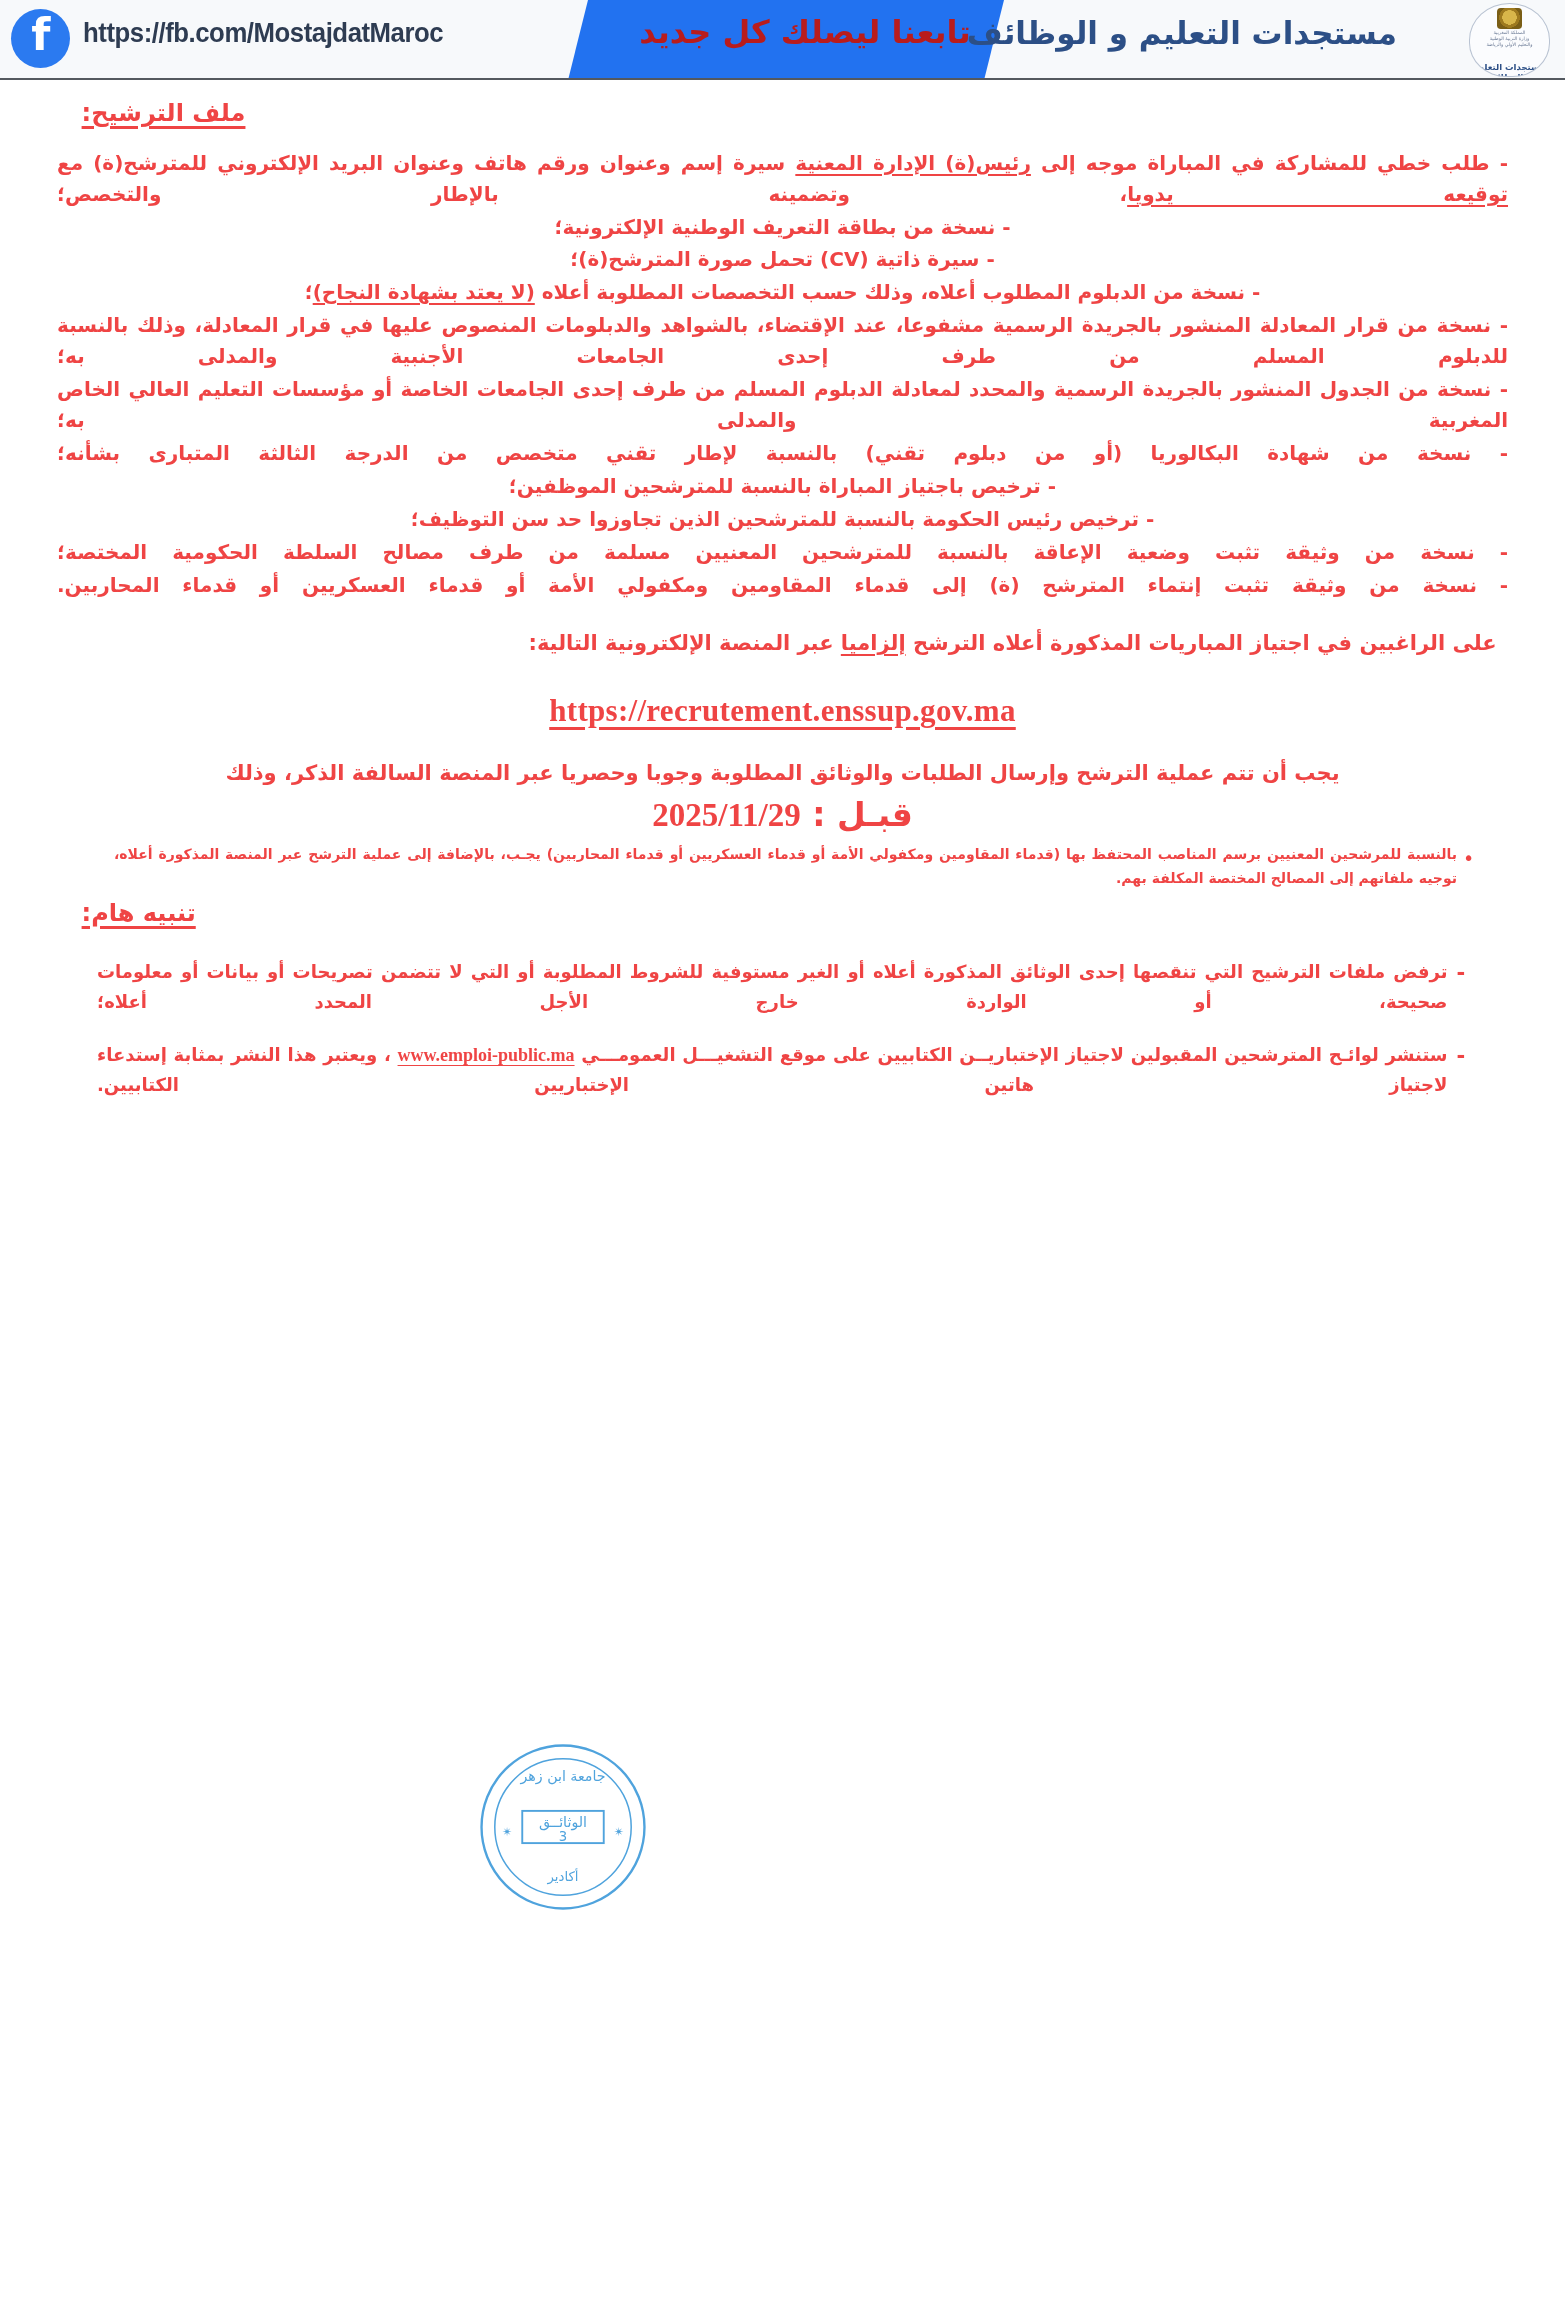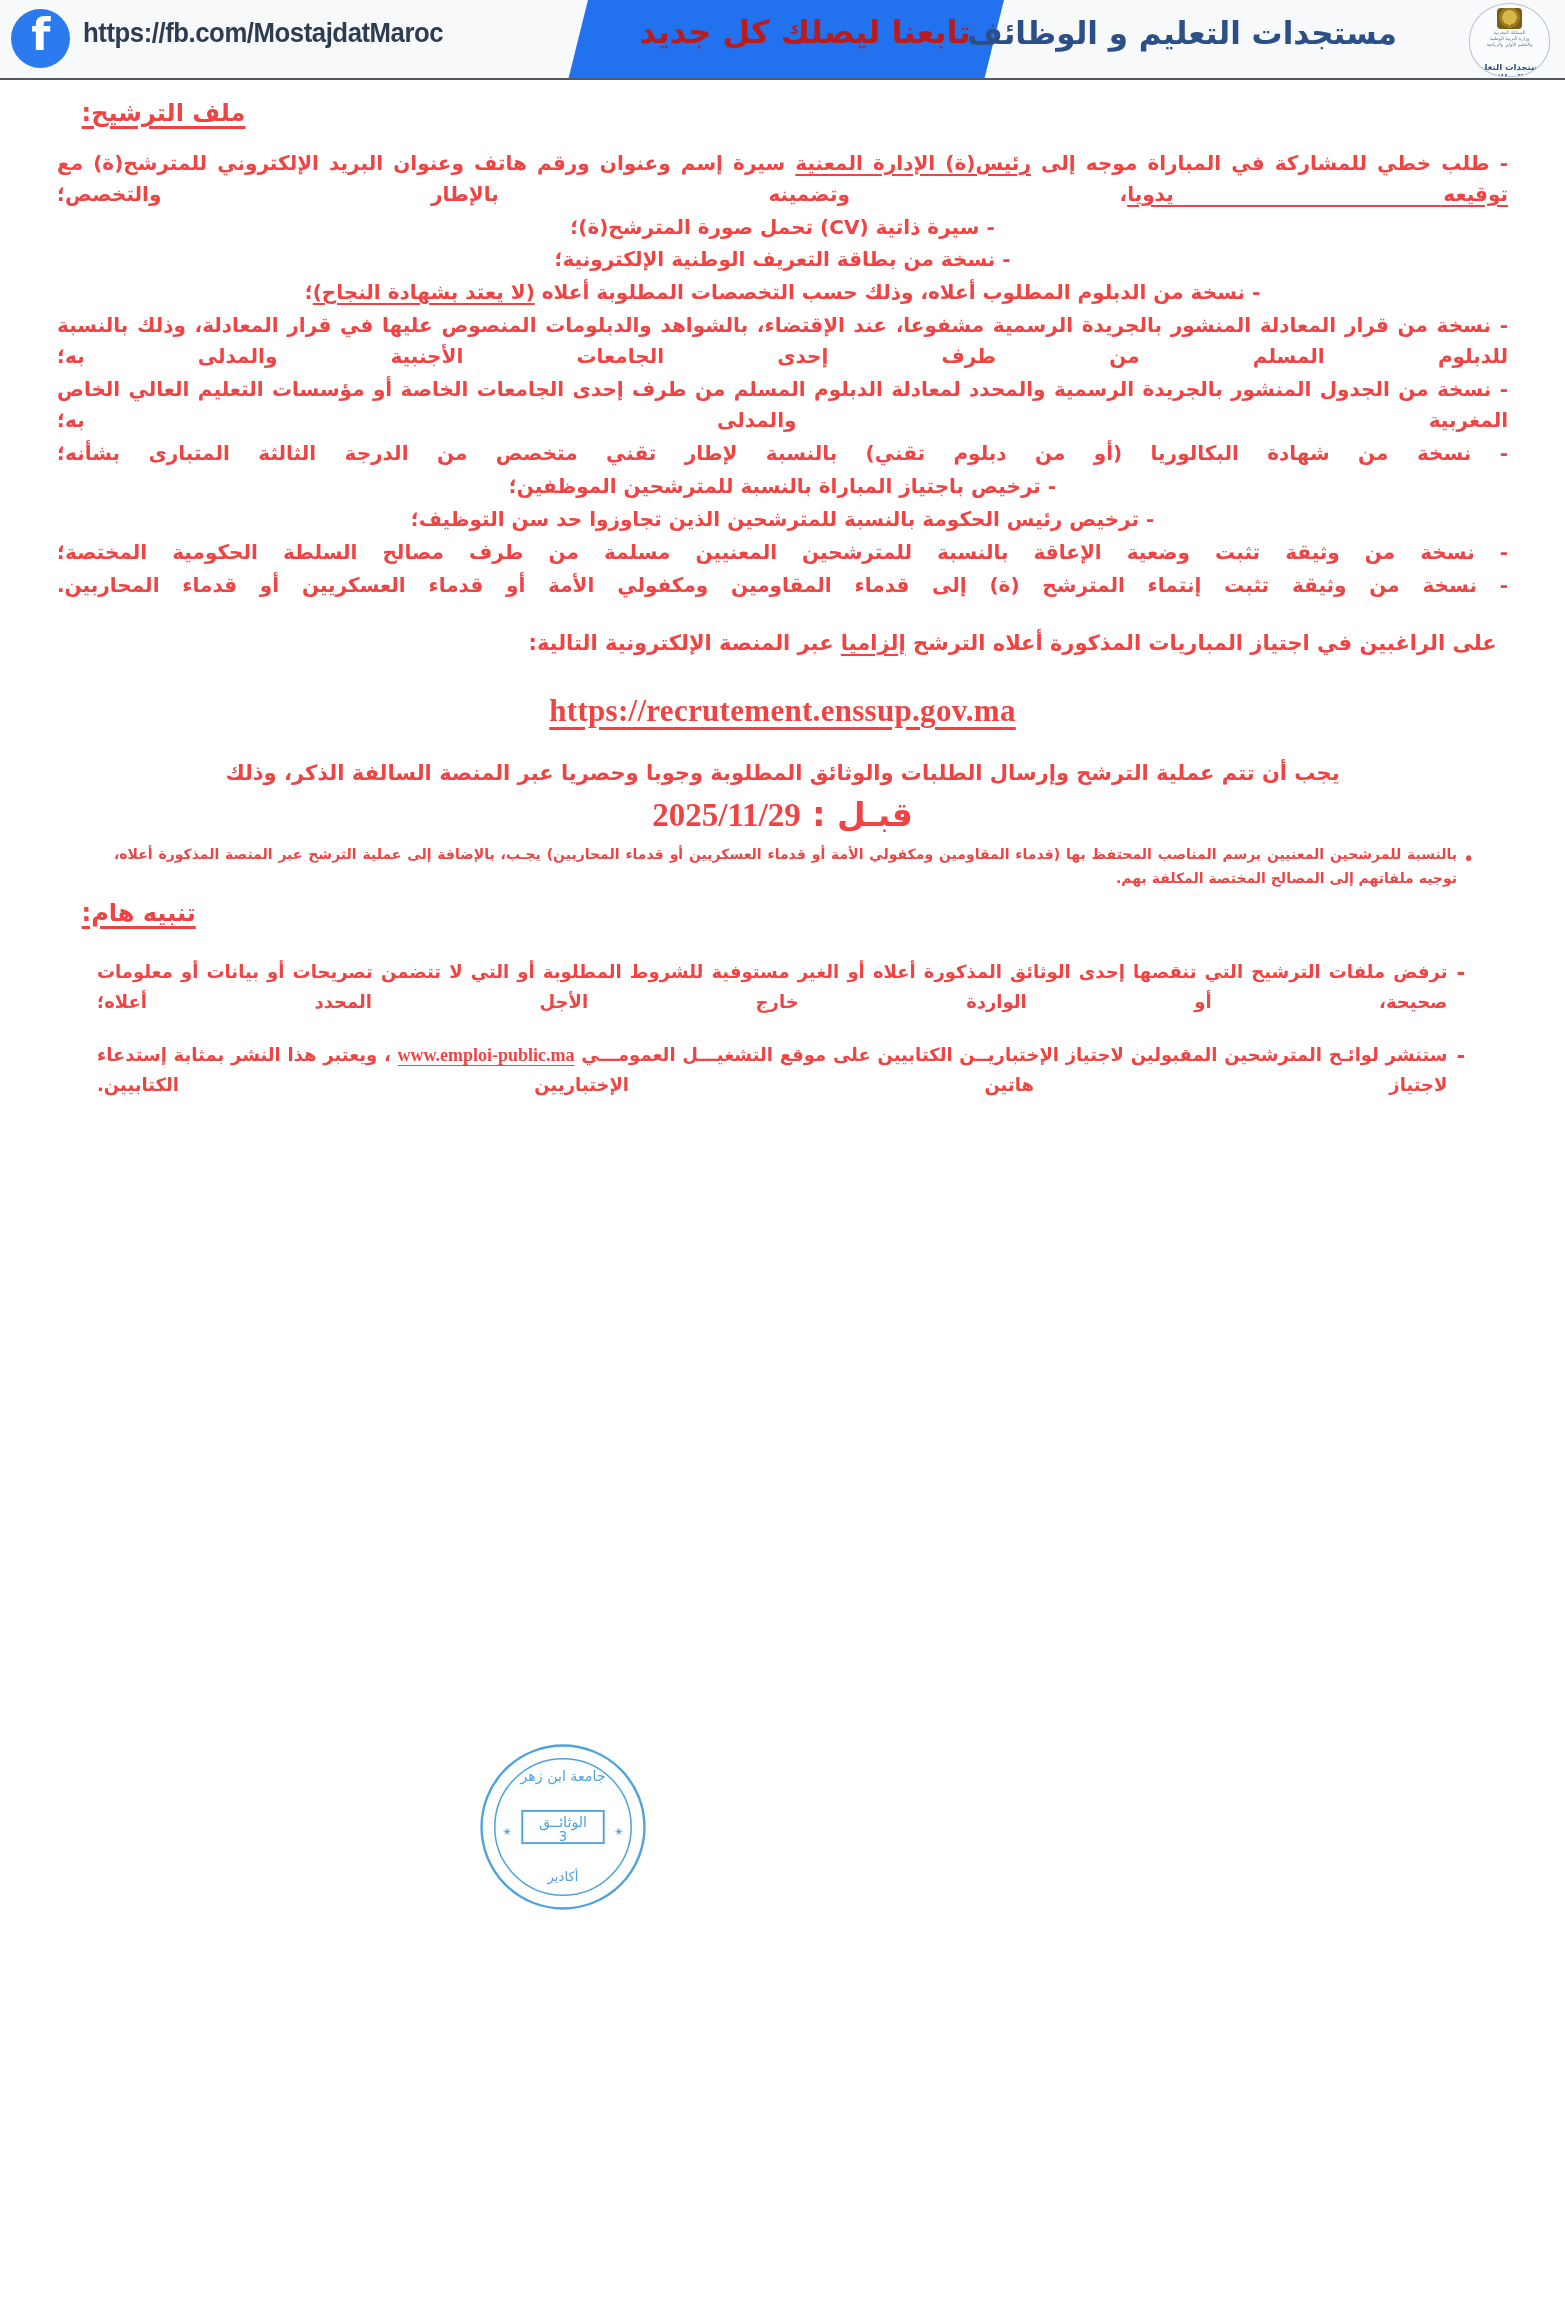--- a/index.html
+++ b/index.html
@@ -322,22 +322,22 @@
   </div>
 
   <div class="doc">
 
     <div class="sec-head">ملف الترشيح:</div>
 
     <div class="gap-s"></div>
 
     <div id="file-items">
         <p class="item justify-full"><span>- </span><span>طلب خطي للمشاركة في المباراة موجه إلى </span><span class="u">رئيس(ة) الإدارة المعنية</span><span> سيرة إسم وعنوان ورقم هاتف وعنوان البريد الإلكتروني للمترشح(ة) مع </span><span class="u">توقيعه يدويا</span><span>، وتضمينه بالإطار والتخصص؛</span></p>
+        <p class="item"><span>- </span><span>نسخة من بطاقة التعريف الوطنية الإلكترونية؛</span></p>
         <p class="item"><span>- </span><span>سيرة ذاتية (CV) تحمل صورة المترشح(ة)؛</span></p>
-        <p class="item"><span>- </span><span>نسخة من بطاقة التعريف الوطنية الإلكترونية؛</span></p>
         <p class="item"><span>- </span><span>نسخة من الدبلوم المطلوب أعلاه، وذلك حسب التخصصات المطلوبة أعلاه </span><span class="u">(لا يعتد بشهادة النجاح)</span><span>؛</span></p>
         <p class="item justify-full"><span>- </span><span>نسخة من قرار المعادلة المنشور بالجريدة الرسمية مشفوعا، عند الإقتضاء، بالشواهد والدبلومات المنصوص عليها في قرار المعادلة، وذلك بالنسبة للدبلوم المسلم من طرف إحدى الجامعات الأجنبية والمدلى به؛</span></p>
         <p class="item justify-full"><span>- </span><span>نسخة من الجدول المنشور بالجريدة الرسمية والمحدد لمعادلة الدبلوم المسلم من طرف إحدى الجامعات الخاصة أو مؤسسات التعليم العالي الخاص المغربية والمدلى به؛</span></p>
         <p class="item justify-full"><span>- </span><span>نسخة من شهادة البكالوريا (أو من دبلوم تقني) بالنسبة لإطار تقني متخصص من الدرجة الثالثة المتبارى بشأنه؛</span></p>
         <p class="item"><span>- </span><span>ترخيص باجتياز المباراة بالنسبة للمترشحين الموظفين؛</span></p>
         <p class="item"><span>- </span><span>ترخيص رئيس الحكومة بالنسبة للمترشحين الذين تجاوزوا حد سن التوظيف؛</span></p>
         <p class="item justify-full"><span>- </span><span>نسخة من وثيقة تثبت وضعية الإعاقة بالنسبة للمترشحين المعنيين مسلمة من طرف مصالح السلطة الحكومية المختصة؛</span></p>
         <p class="item justify-full"><span>- </span><span>نسخة من وثيقة تثبت إنتماء المترشح (ة) إلى قدماء المقاومين ومكفولي الأمة أو قدماء العسكريين أو قدماء المحاربين.</span></p>
       </div>
 

